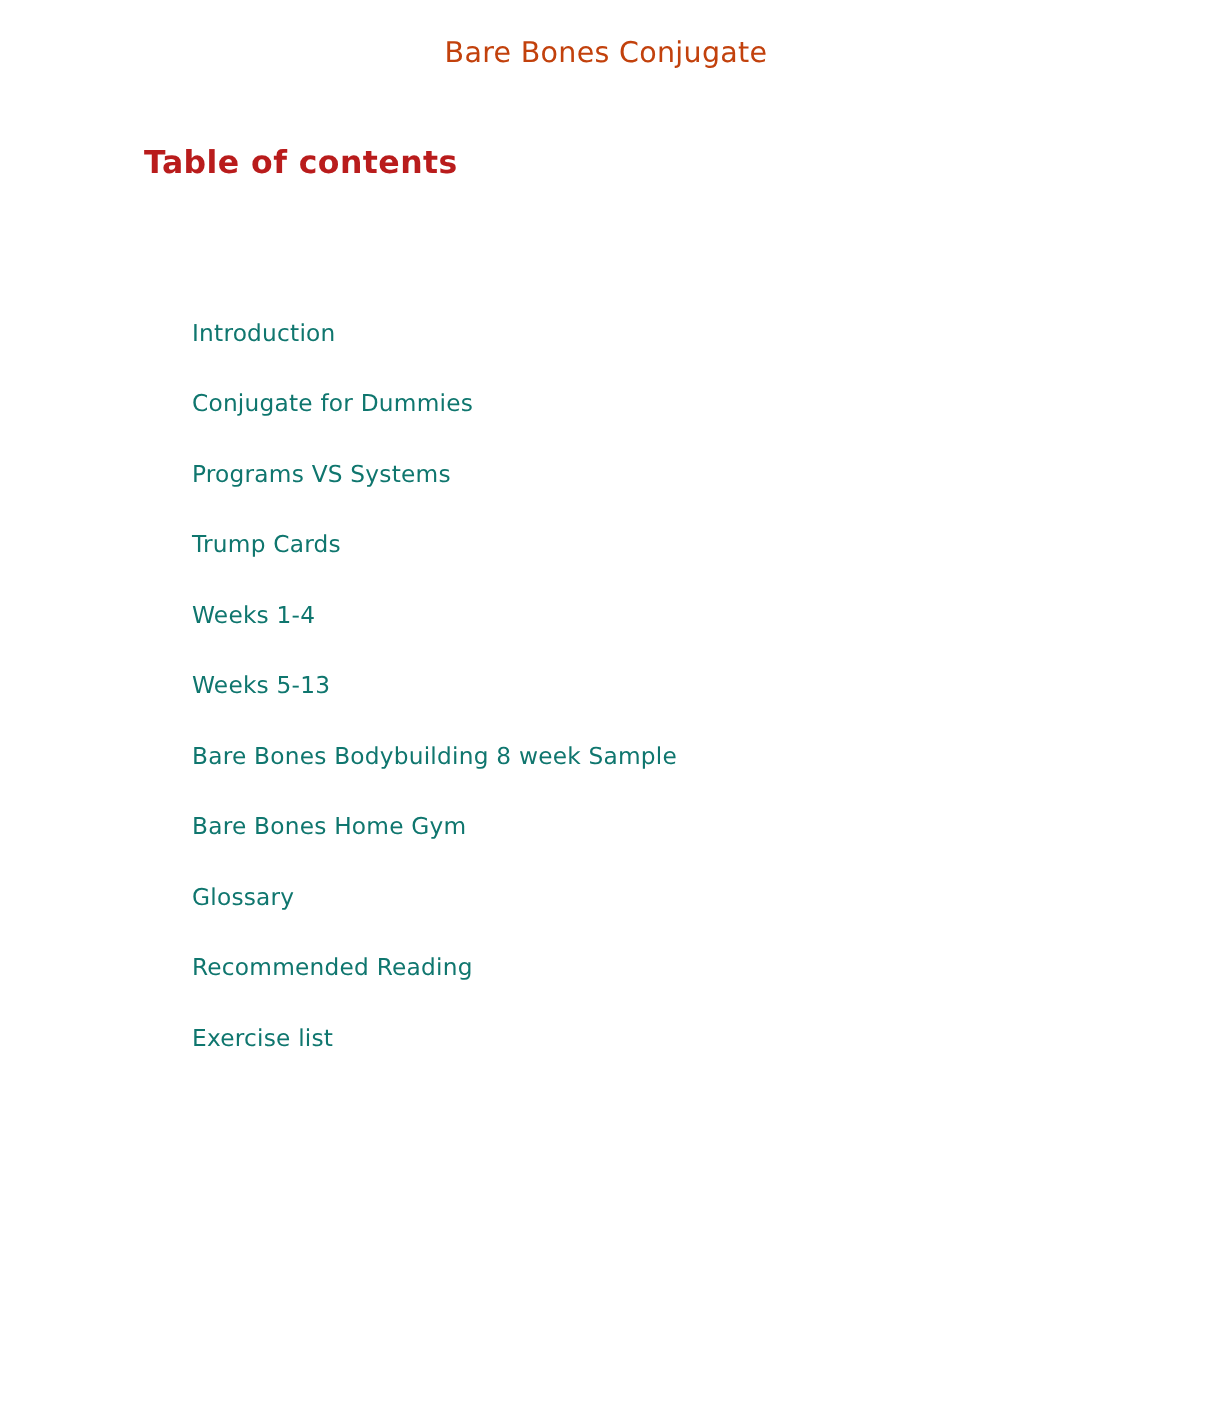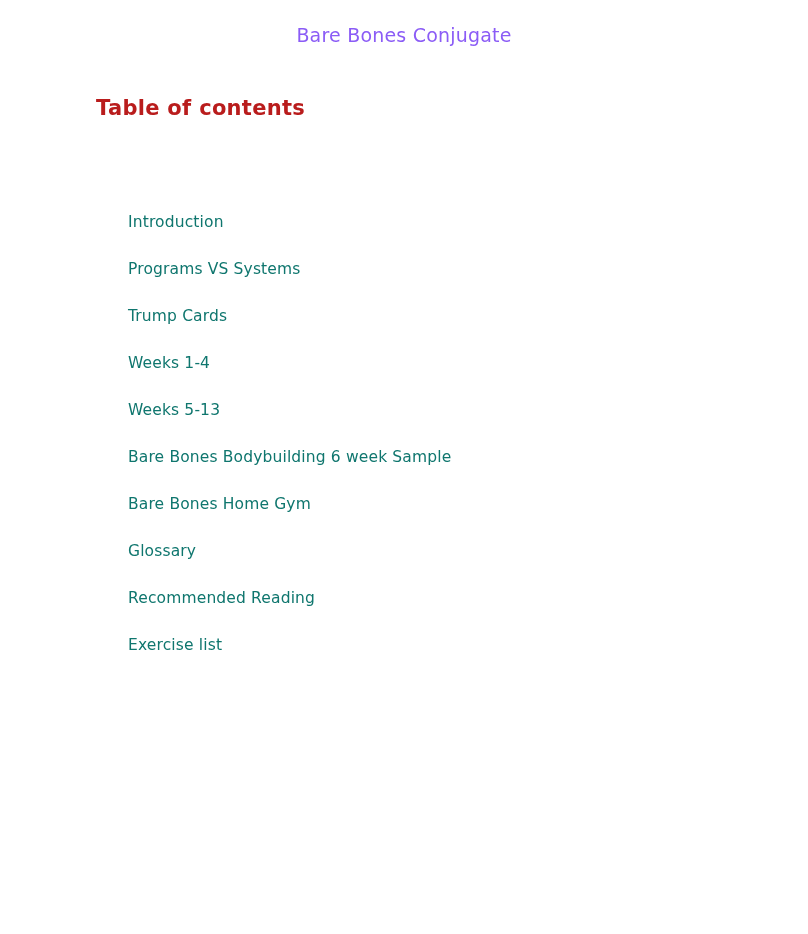--- a/index.html
+++ b/index.html
@@ -22,21 +22,21 @@
     box-sizing: border-box;
   }
   .doc-title {
     position: absolute;
     top: 24px;
     left: 0;
     width: 808px;
     text-align: center;
     font-size: 19px;
     font-weight: 400;
-    color: #8b5cf6;
+    color: #c2410c;
     letter-spacing: 0.2px;
   }
   .toc-heading {
     position: absolute;
     top: 96px;
     left: 96px;
     font-size: 21px;
     font-weight: bold;
     color: #b91c1c;
     letter-spacing: 0.3px;
@@ -63,24 +63,25 @@
 <body>
 
 <div class="page">
 
   <div class="doc-title">Bare Bones Conjugate</div>
 
   <div class="toc-heading">Table of contents</div>
 
   <ul class="toc-list">
     <li class="toc-item">Introduction</li>
+    <li class="toc-item">Conjugate for Dummies</li>
     <li class="toc-item">Programs VS Systems</li>
     <li class="toc-item">Trump Cards</li>
     <li class="toc-item">Weeks 1-4</li>
     <li class="toc-item">Weeks 5-13</li>
-    <li class="toc-item">Bare Bones Bodybuilding 6 week Sample</li>
+    <li class="toc-item">Bare Bones Bodybuilding 8 week Sample</li>
     <li class="toc-item">Bare Bones Home Gym</li>
     <li class="toc-item">Glossary</li>
     <li class="toc-item">Recommended Reading</li>
     <li class="toc-item">Exercise list</li>
   </ul>
 
 </div>
 
 </body></html>

